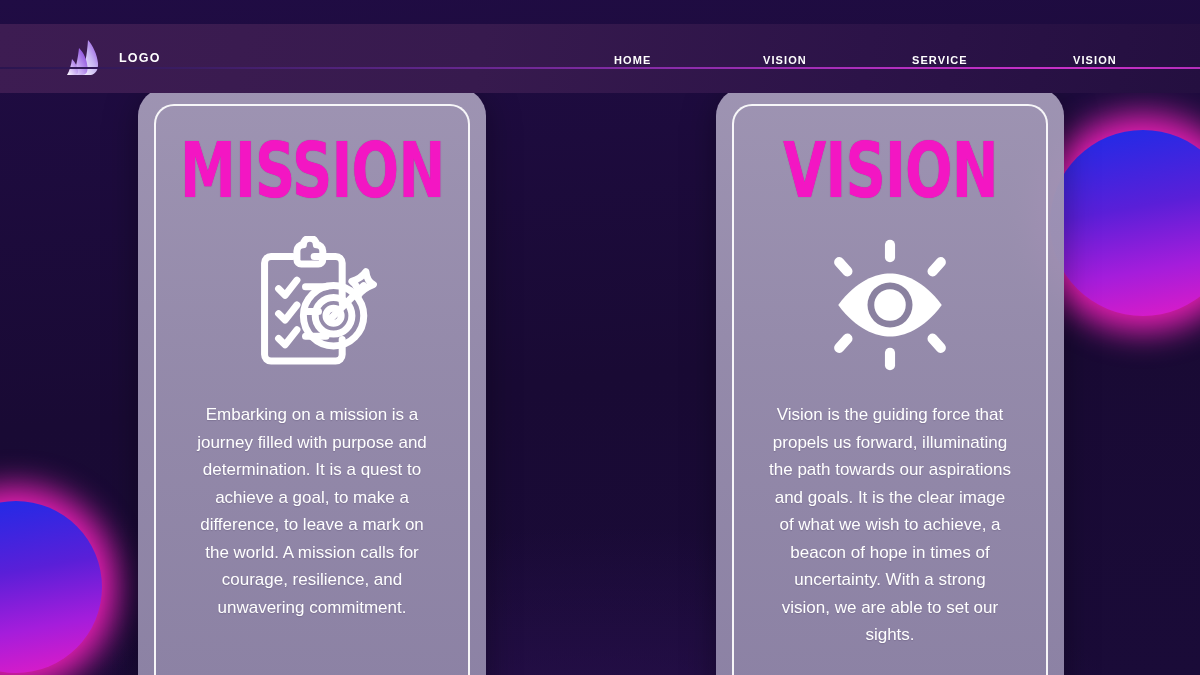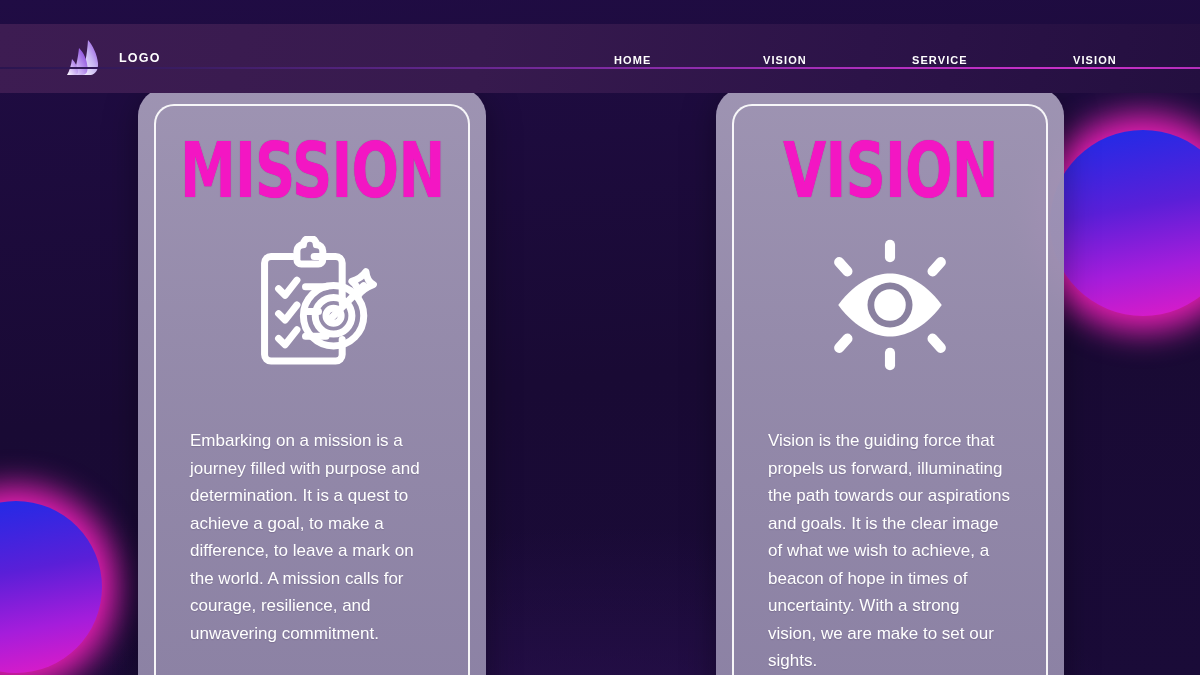--- a/index.html
+++ b/index.html
@@ -153,26 +153,26 @@
 
   .card-icon {
     margin-top:34px;
     height:140px;
     display:flex; align-items:center; justify-content:center;
   }
   #mission-icon-svg { width:138px; height:138px; }
   #vision-icon-svg  { width:144px; height:144px; }
 
   .card-body {
-    margin-top:52px;
+    margin-top:26px;
     width:100%;
     color:#ffffff;
     font-size:17px;
     line-height:1.62;
-    text-align:left;
+    text-align:center;
     font-family:"Liberation Sans", sans-serif;
     text-shadow:0 1px 1px rgba(70,60,90,0.25);
   }
 </style>
 </head>
 <body>
 
 <div id="page">
 
   <div class="bg-layer">
@@ -266,17 +266,17 @@
           <g fill="#ffffff">
             <rect x="59.5" y="6" width="9" height="20" rx="4.5"></rect>
             <rect x="59.5" y="102" width="9" height="20" rx="4.5"></rect>
             <rect x="18" y="20" width="9" height="20" rx="4.5" transform="rotate(-42 22.5 30)"></rect>
             <rect x="101" y="20" width="9" height="20" rx="4.5" transform="rotate(42 105.5 30)"></rect>
             <rect x="18" y="88" width="9" height="20" rx="4.5" transform="rotate(42 22.5 98)"></rect>
             <rect x="101" y="88" width="9" height="20" rx="4.5" transform="rotate(-42 105.5 98)"></rect>
           </g>
         </svg>
       </div>
-      <div class="card-body">Vision is the guiding force that propels us forward, illuminating the path towards our aspirations and goals. It is the clear image of what we wish to achieve, a beacon of hope in times of uncertainty. With a strong vision, we are make to set our sights.</div>
+      <div class="card-body">Vision is the guiding force that propels us forward, illuminating the path towards our aspirations and goals. It is the clear image of what we wish to achieve, a beacon of hope in times of uncertainty. With a strong vision, we are able to set our sights.</div>
     </div>
   </div>
 
 </div>
 
 </body></html>

